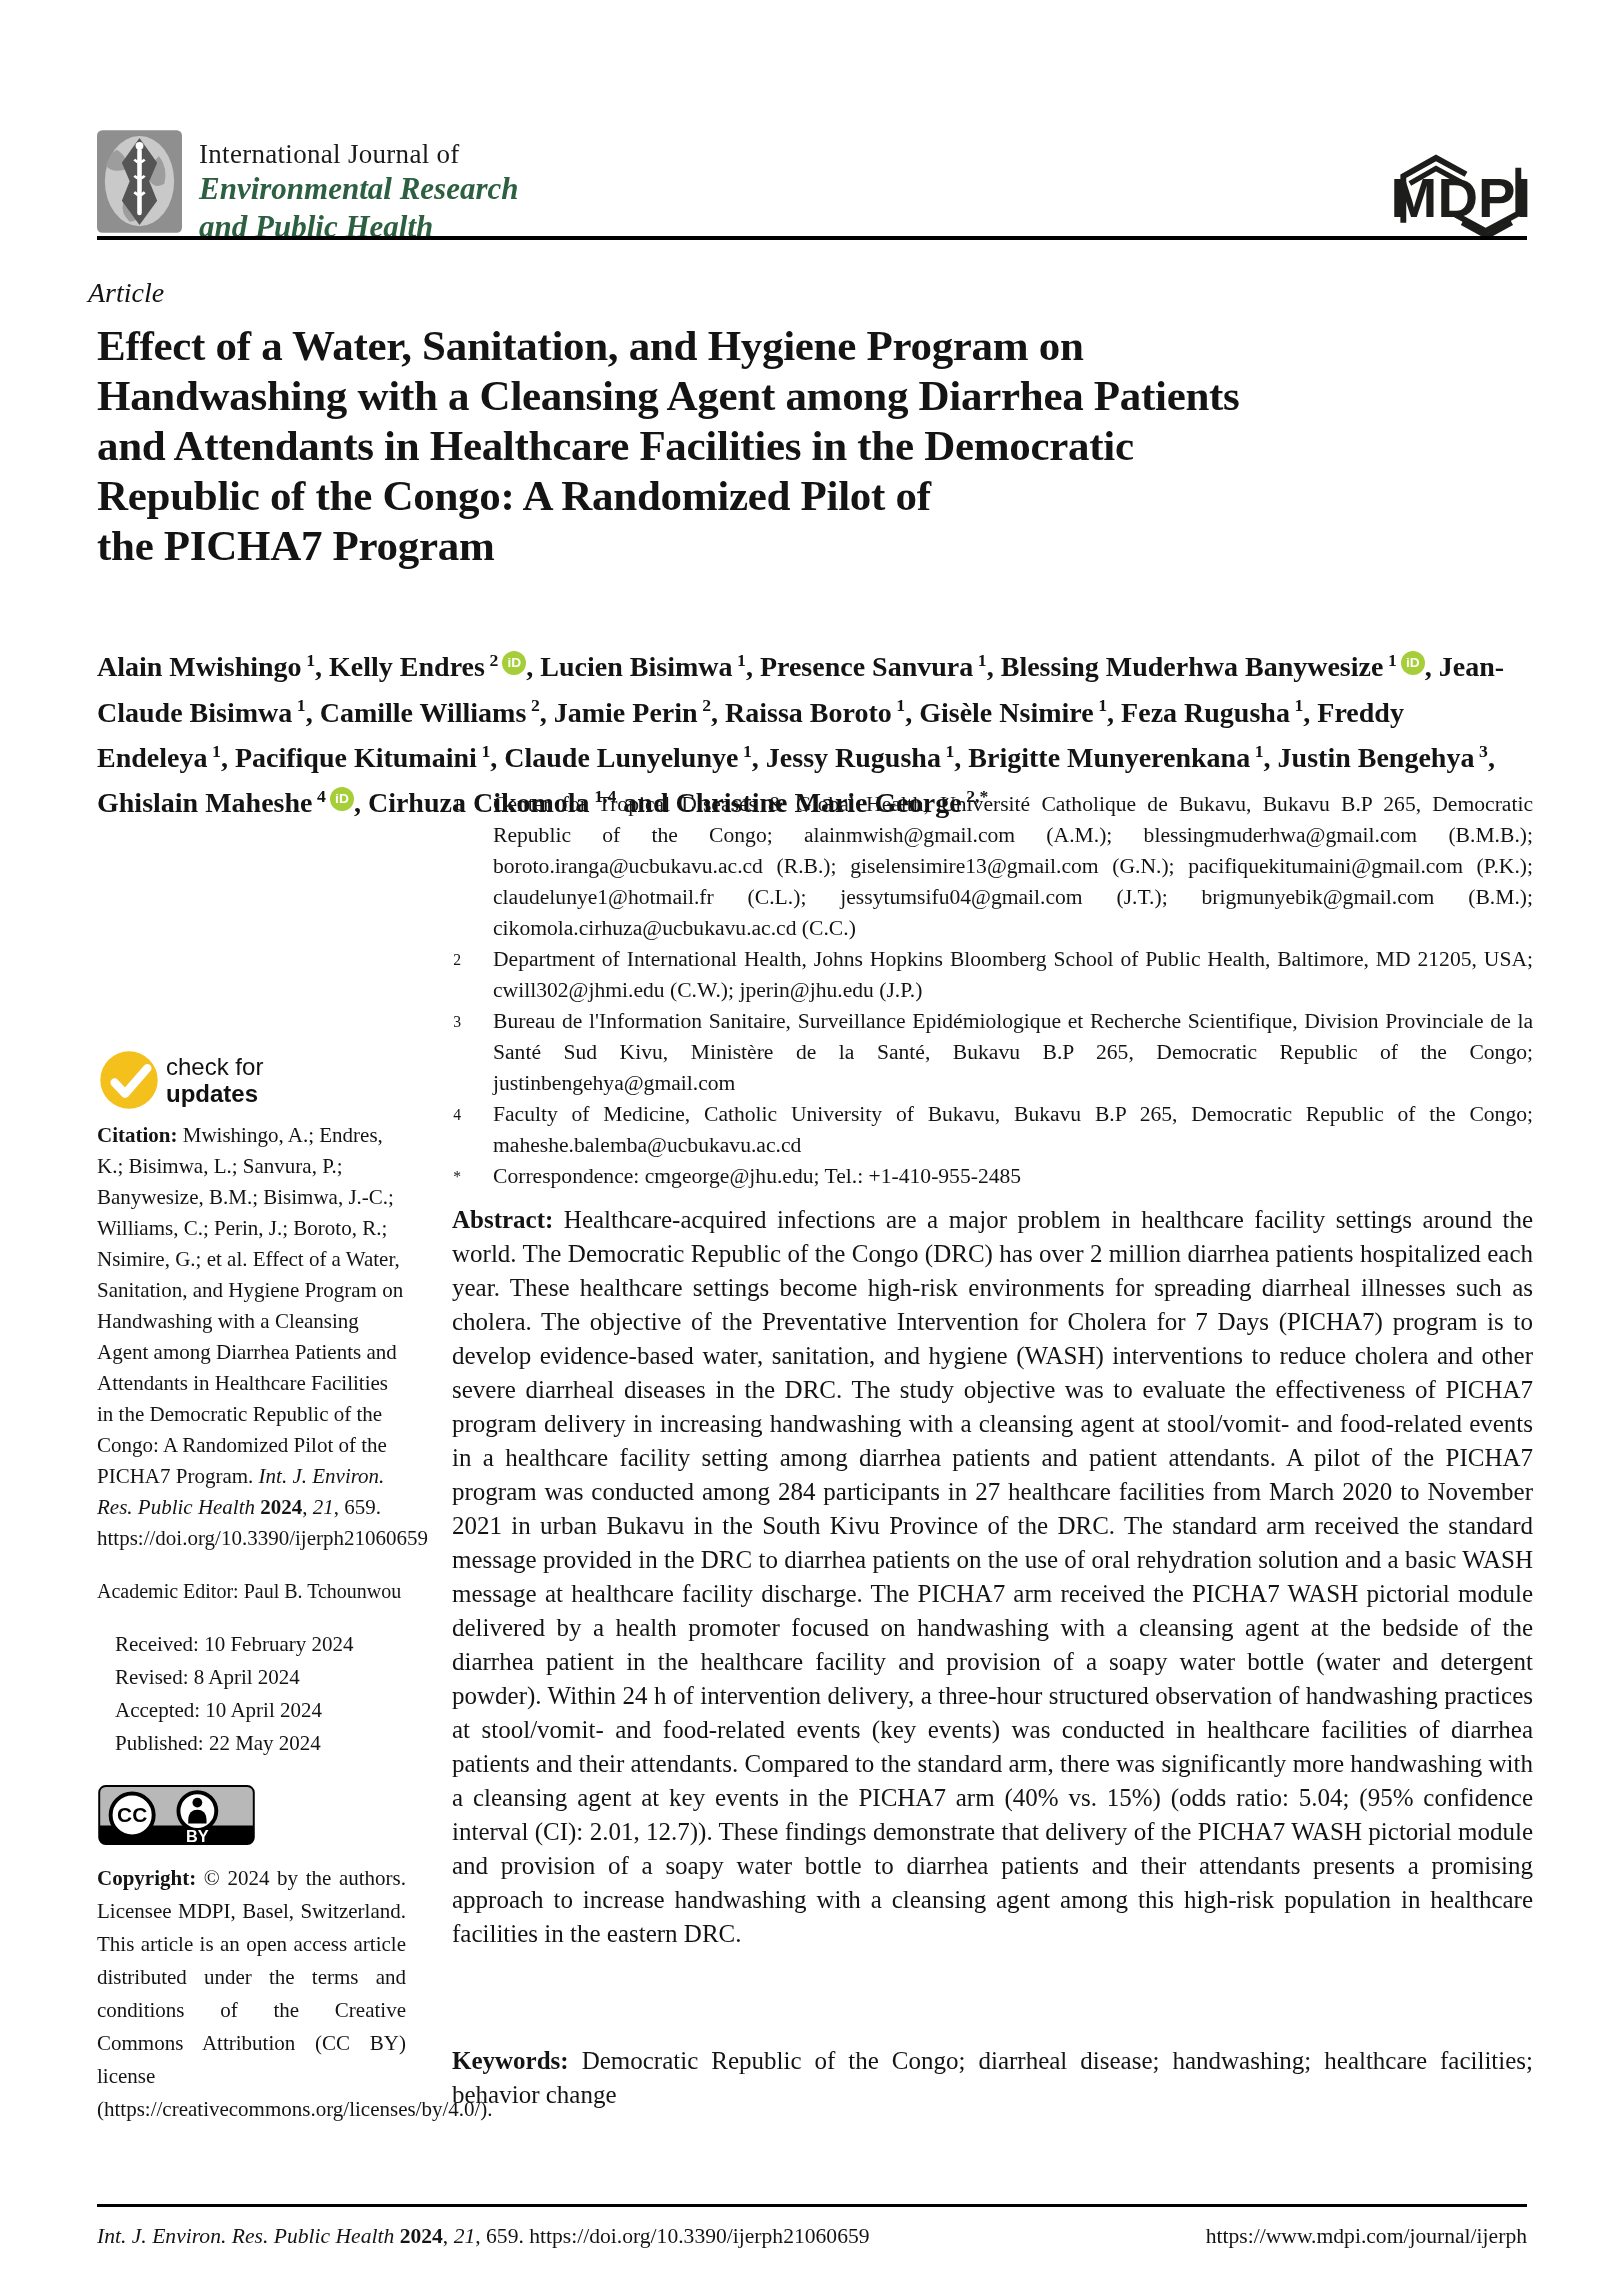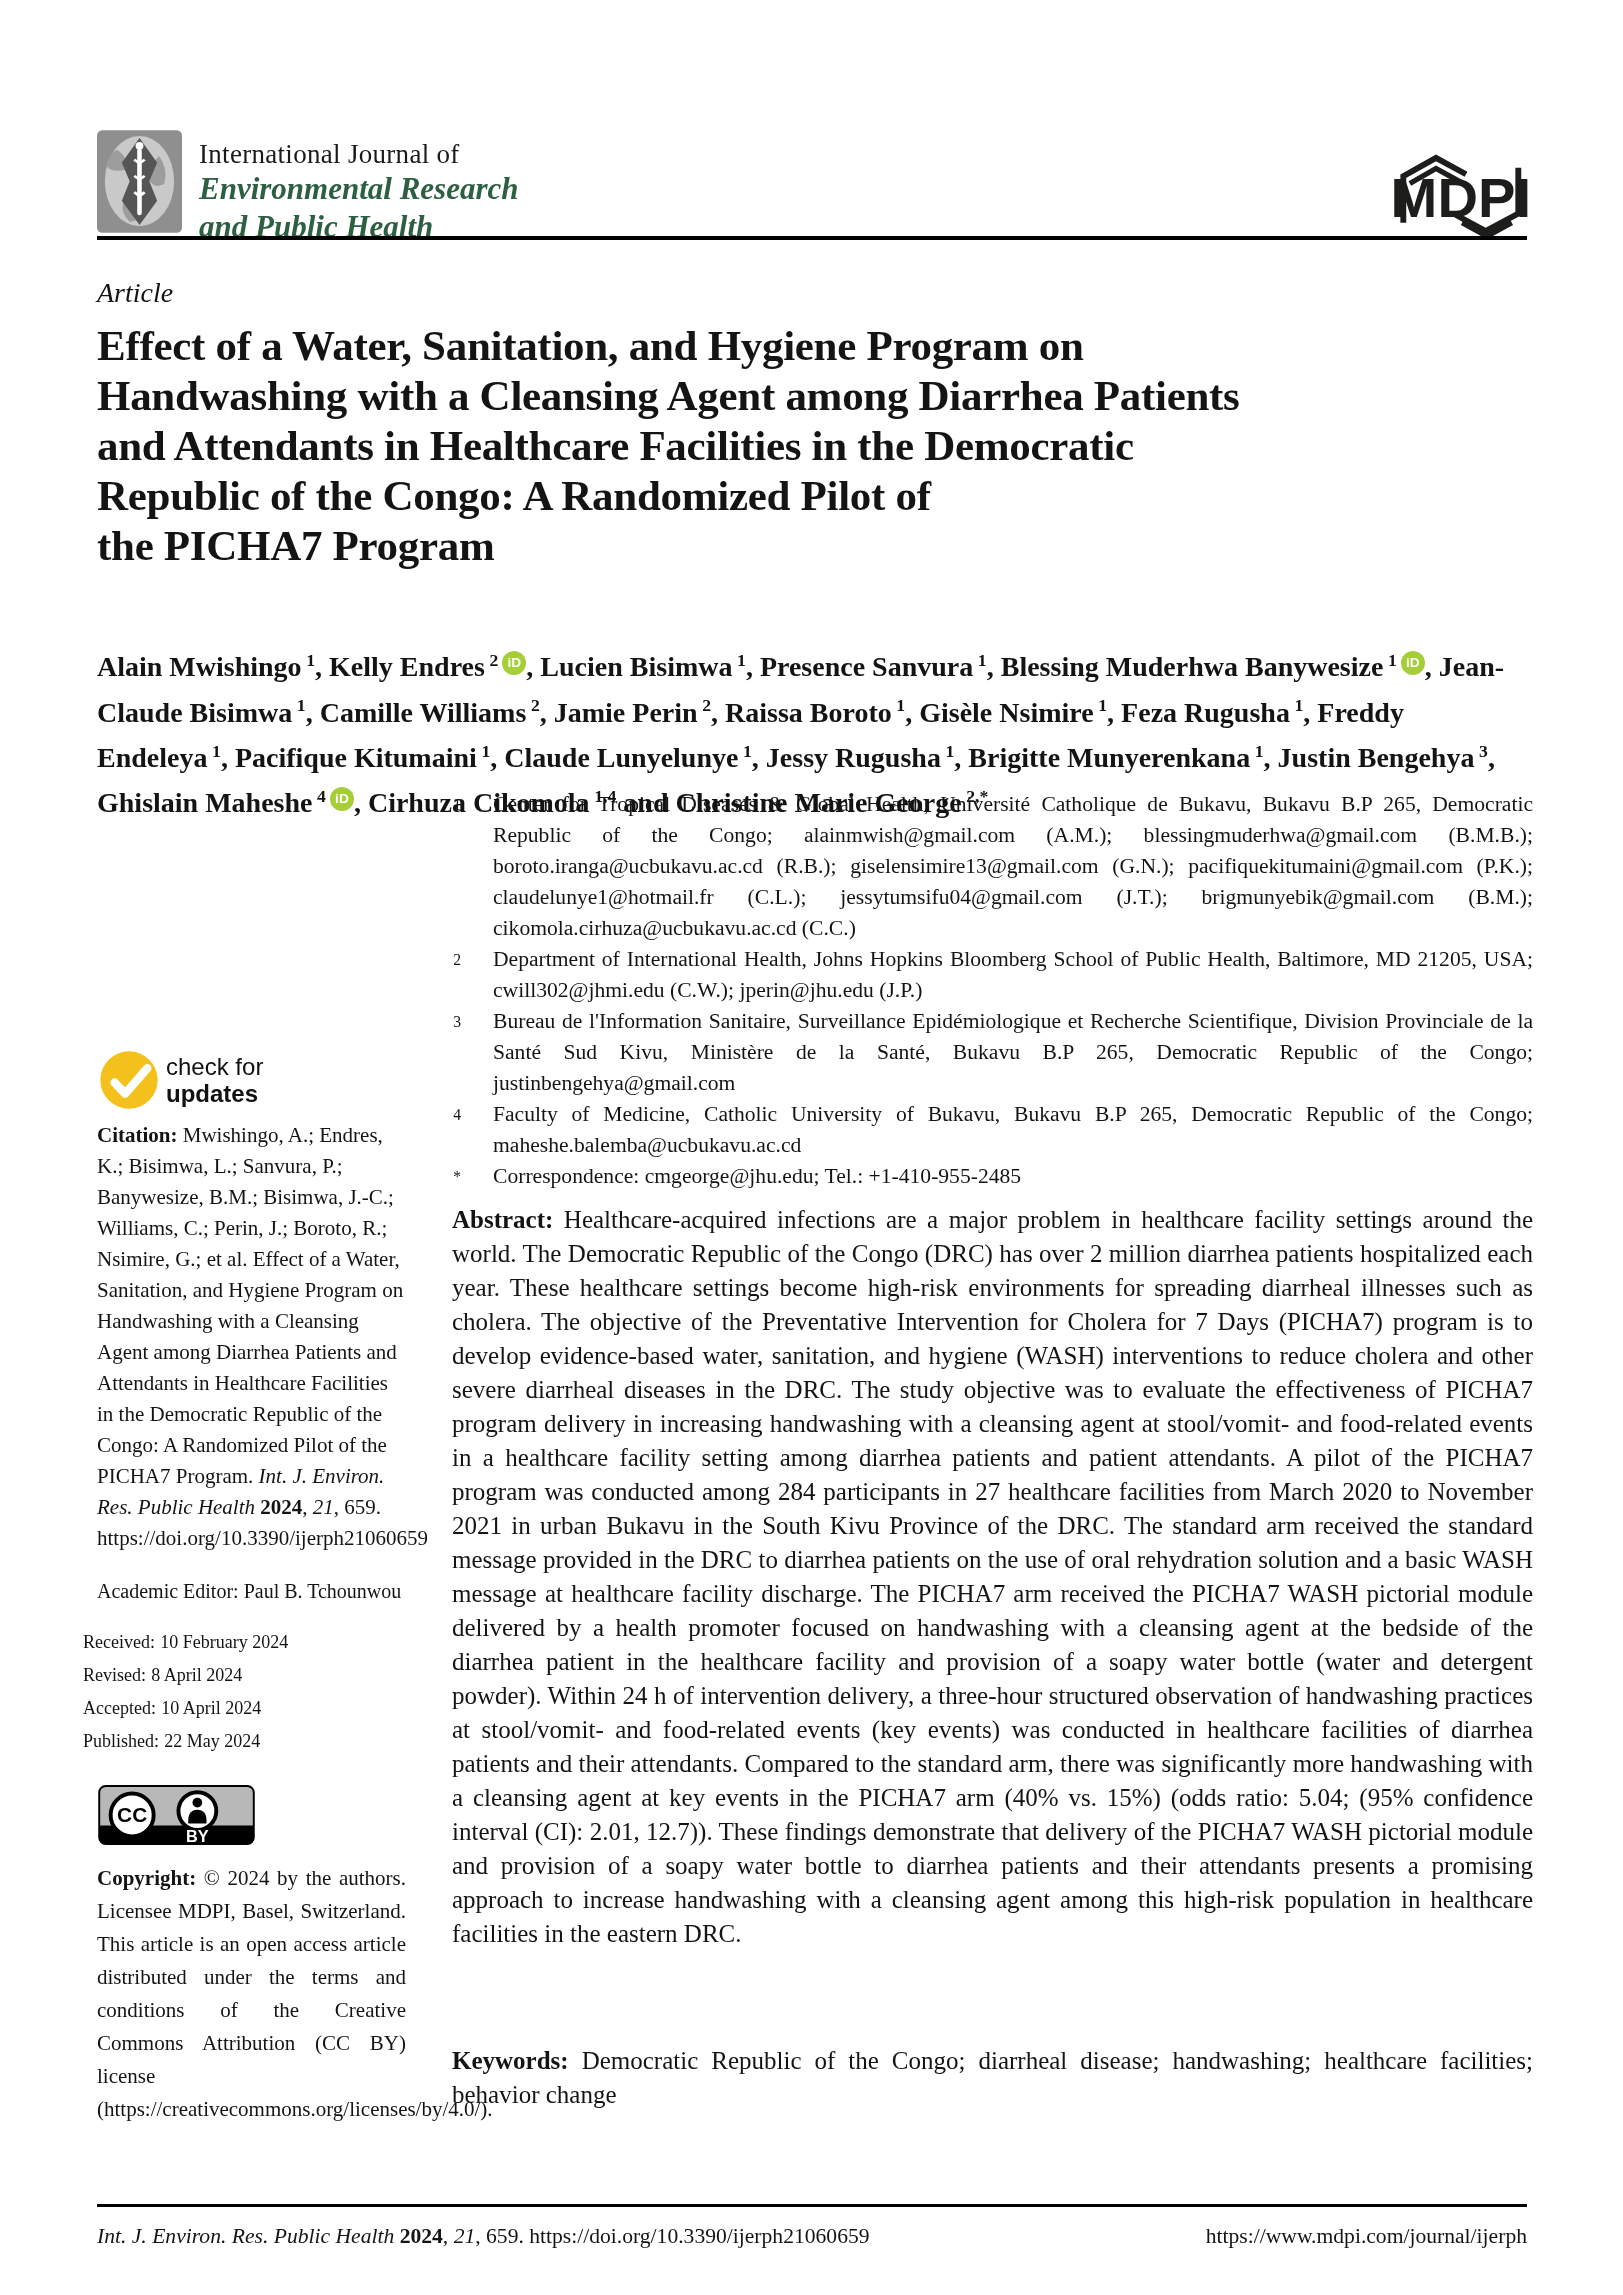--- a/index.html
+++ b/index.html
@@ -11,21 +11,21 @@
   
   .logo-box{position:absolute;left:97px;top:130px;width:85px;height:103px;}
   .journal-name{position:absolute;left:199px;top:139px;}
   .jt-line1{font-size:27px;color:#1a1a1a;letter-spacing:0.3px;}
   .jt-green{font-size:31px;font-weight:bold;font-style:italic;color:#2d5f41;line-height:38px;}
   .jt-green:first-of-type{margin-top:5.2px;}
   .mdpi-logo{position:absolute;left:1356px;top:139px;width:207px;height:98px;}
   .header-rule{position:absolute;left:97px;width:1430px;top:236px;height:3.9px;background:#000;}
 
   
-  .article-label{position:absolute;left:97px;top:277px;font-size:28px;font-style:italic;}
+  .article-label{position:absolute;left:88px;top:277px;font-size:28px;font-style:italic;}
   .title{position:absolute;left:97px;top:321px;width:1440px;font-size:43px;font-weight:bold;
          line-height:50px;letter-spacing:-0.3px;}
   .authors{position:absolute;left:97px;top:641px;width:1440px;font-size:28px;font-weight:bold;
            line-height:38px;}
   .authors sup{font-size:17.7px;margin-left:4.6px;}
   .orcid{display:inline-block;width:24px;height:24px;border-radius:50%;background:#a6ce39;
          color:#fff;font-size:13.7px;font-weight:bold;text-align:center;line-height:24px;
          font-family:"Liberation Sans",sans-serif;vertical-align:9.2px;margin-left:4px;}
 
   
@@ -37,21 +37,21 @@
   .keywords{position:absolute;left:452px;top:2044px;width:1081px;font-size:25px;
             line-height:34px;text-align:justify;}
 
   
   .check-updates{position:absolute;left:99px;top:1050px;display:flex;align-items:center;gap:7px;
                  font-family:"Liberation Sans",sans-serif;}
   .cu-text{font-size:24px;line-height:27px;color:#111;}
   .cu-text .b{font-weight:bold;}
   .citation{position:absolute;left:97px;top:1120px;width:309px;font-size:21px;line-height:31px;}
   .academic-editor{position:absolute;left:97px;top:1577px;width:321px;font-size:20px;line-height:29px;}
-  .dates{position:absolute;left:83px;top:1632px;width:309px;font-size:18px;}
+  .dates{position:absolute;left:115px;top:1632px;width:309px;font-size:21px;}
   .date-line{height:33px;}
   .date-line .lab{margin-right:5.2px;}
   .cc-badge{position:absolute;left:98px;top:1785px;}
   .copyright{position:absolute;left:97px;top:1862px;width:309px;font-size:21px;line-height:33px;
              text-align:justify;}
 
   
   .footer-rule{position:absolute;left:97px;width:1430px;top:2204px;height:3.3px;background:#000;}
   .footer{position:absolute;left:97px;top:2224px;width:1430px;font-size:21.6px;
           display:flex;justify-content:space-between;}

